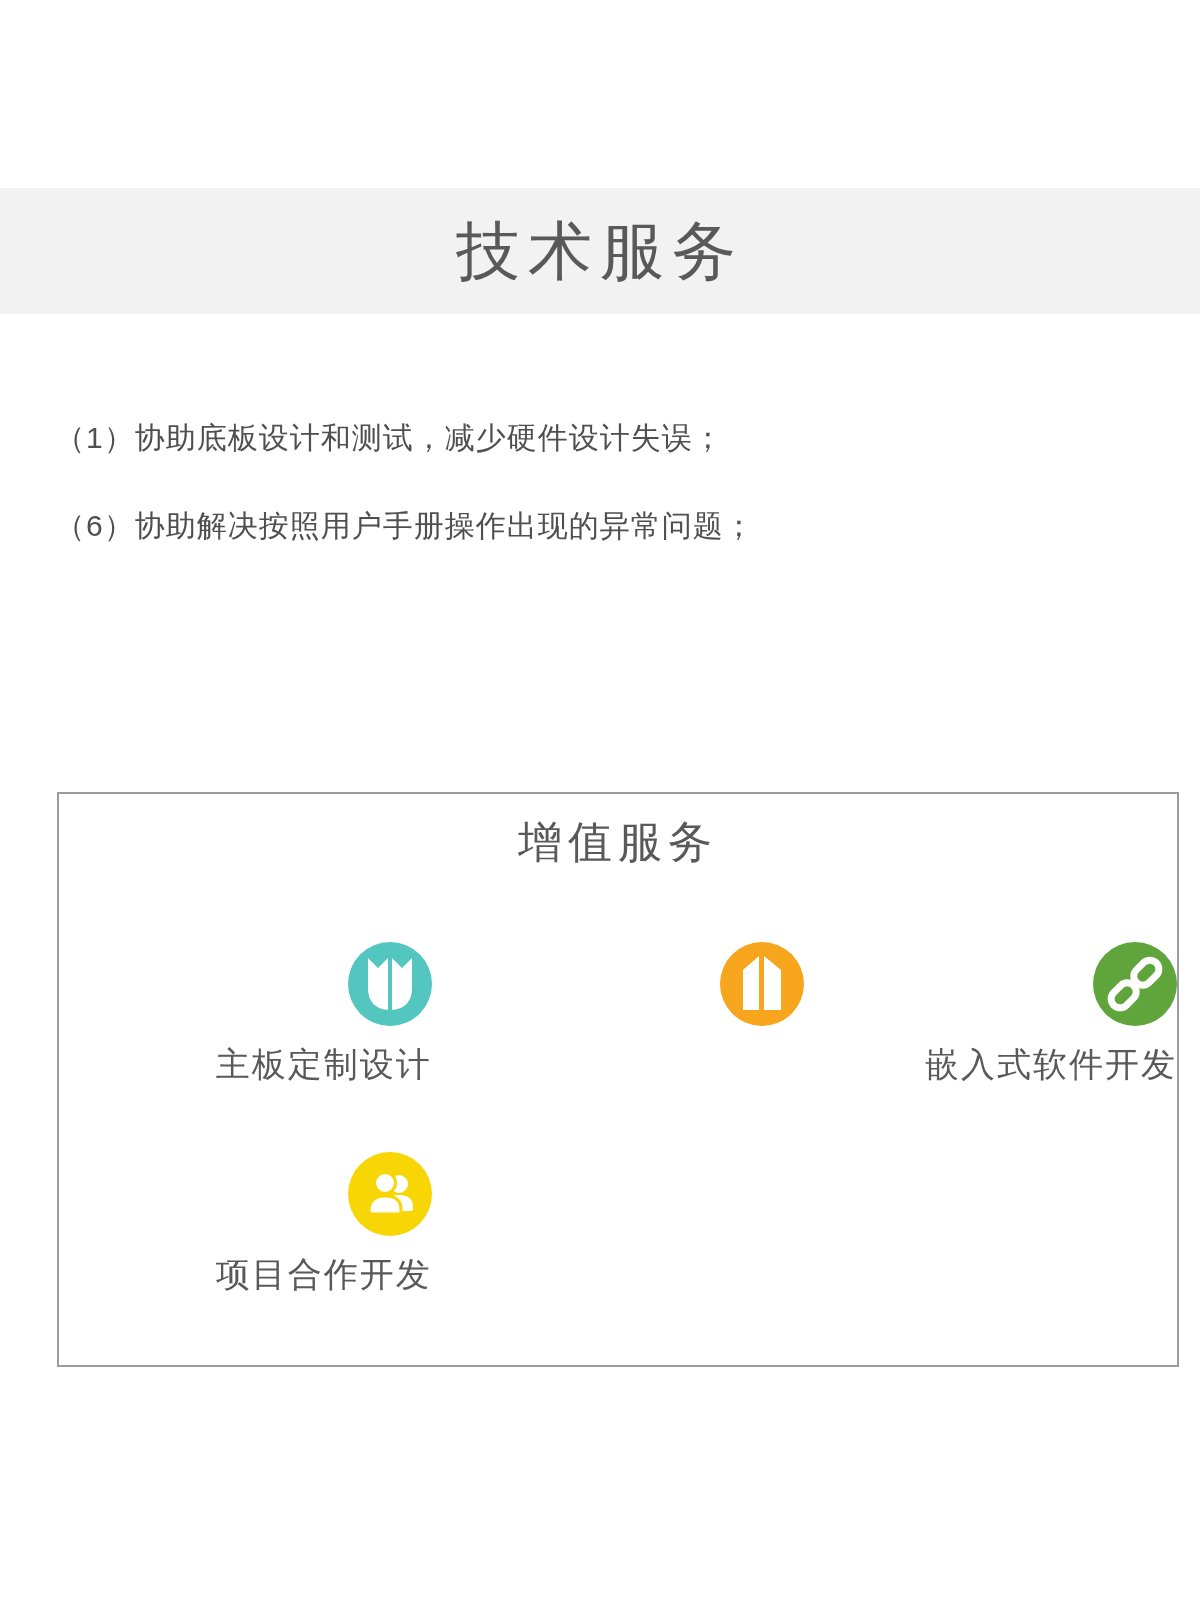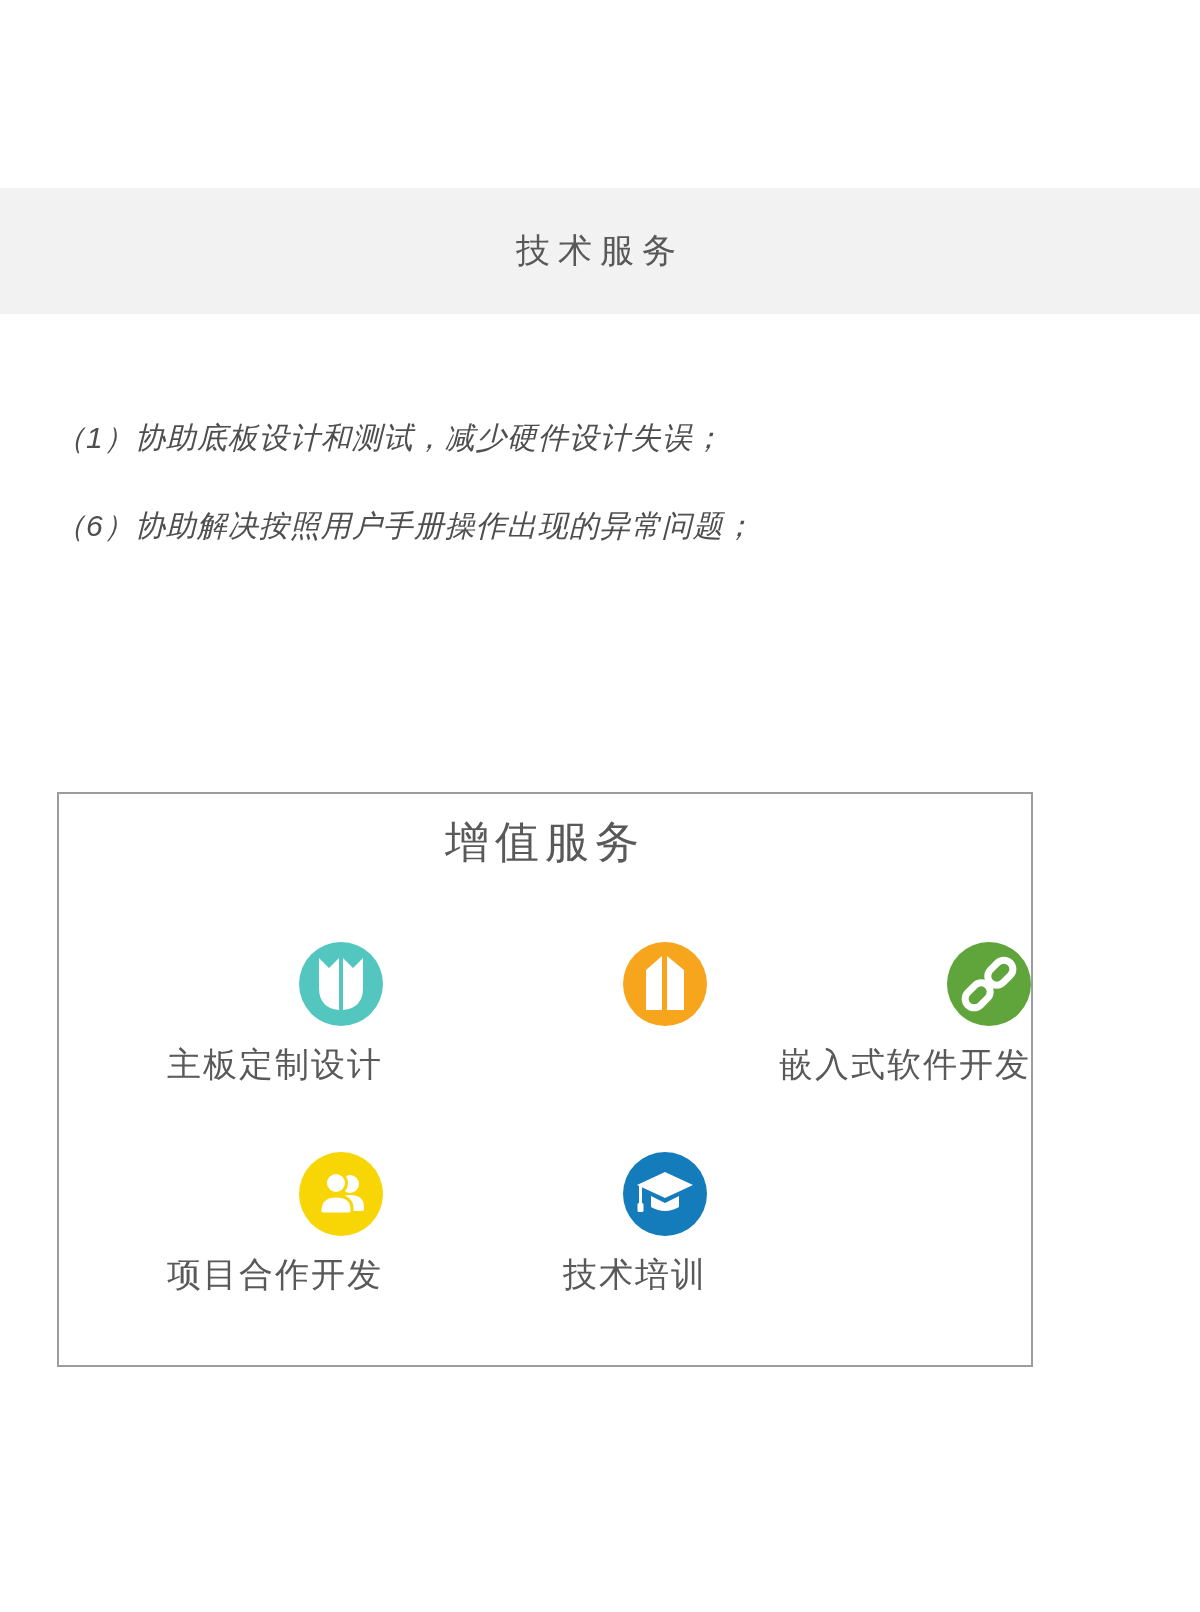--- a/index.html
+++ b/index.html
@@ -16,50 +16,49 @@
   .band {
     margin-top: 188px;
     height: 126px;
     background: #f2f2f2;
     display: flex;
     align-items: center;
     justify-content: center;
   }
   .band h1 {
     margin: 0;
-    font-size: 34px;
+    font-size: 64px;
     font-weight: 400;
     letter-spacing: 8px;
     color: #595959;
   }
 
   
   .services {
     display: flex;
     padding: 104px 0 0 55px;
     box-sizing: border-box;
-    font-style: italic;
   }
   .services .col-left  { width: 690px; }
   .services .col-right { flex: 1; }
   .svc-item {
     margin: 0 0 48px 0;
     font-size: 30px;
     line-height: 40px;
     letter-spacing: 1px;
     color: #4f4f4f;
     white-space: nowrap;
   }
   .svc-item:last-child { margin-bottom: 0; }
 
   
   .vas-box {
     box-sizing: border-box;
     margin: 246px 0 0 57px;
-    width: 976px;
+    width: 1122px;
     height: 575px;
     border: 2px solid #9c9c9c;
     background: #ffffff;
   }
   .vas-box h2 {
     margin: 20px 0 0 0;
     text-align: center;
     font-size: 44px;
     line-height: 56px;
     font-weight: 400;
@@ -154,27 +153,15 @@
           <circle cx="42" cy="42" r="42" fill="#f8d605"></circle>
           <circle cx="51" cy="32" r="9" fill="#ffffff"></circle>
           <path d="M 37,58 Q 37,43 51,43 Q 65,43 65,55 L 65,57 Q 65,59 62,59 L 40,59 Z" fill="#ffffff"></path>
           <circle cx="37" cy="31" r="10.5" fill="#ffffff" stroke-width="3" stroke="#f8d605"></circle>
           <path d="M 21,59 Q 21,44 37,44 Q 53,44 53,57 L 53,59 Q 53,62 50,62 L 24,62 Q 21,62 21,59 Z" fill="#ffffff" stroke-width="3" stroke="#f8d605"></path>
         </svg>
       </span>
       <div class="vas-label">项目合作开发</div>
     </div>
 
-    <div class="vas-cell">
-      <span class="icon-wrap">
-        <svg width="84" height="84" viewBox="0 0 84 84" aria-hidden="true">
-          <circle cx="42" cy="42" r="42" fill="#147cba"></circle>
-          <path d="M 28,44 L 42,51 L 56,44 L 56,55 Q 42,63 28,55 Z" fill="#ffffff"></path>
-          <path d="M 42,20 L 70,33 L 42,46 L 14,33 Z" fill="#ffffff"></path>
-          <rect x="16" y="34" width="3" height="20" fill="#ffffff"></rect>
-          <rect x="14.5" y="51" width="6" height="9" rx="1.5" fill="#ffffff"></rect>
-        </svg>
-      </span>
-      <div class="vas-label">技术培训</div>
-    </div>
 
   </div>
 </section>
 
 </body></html>

